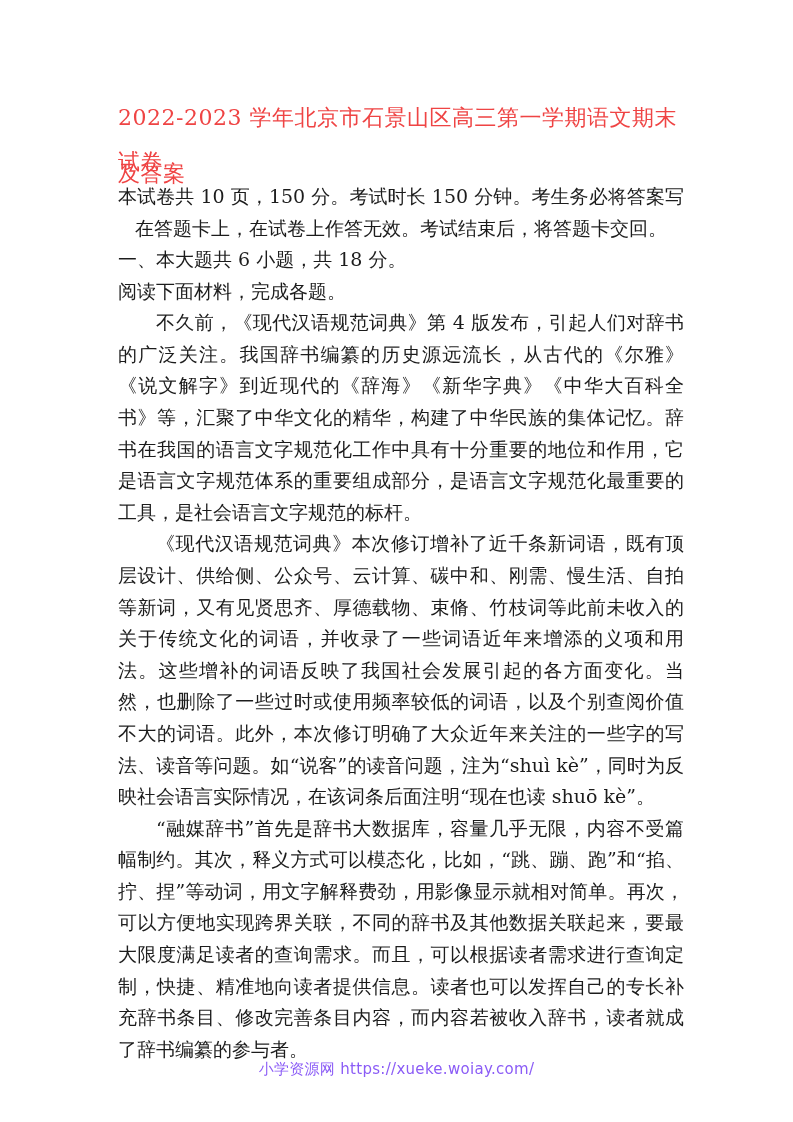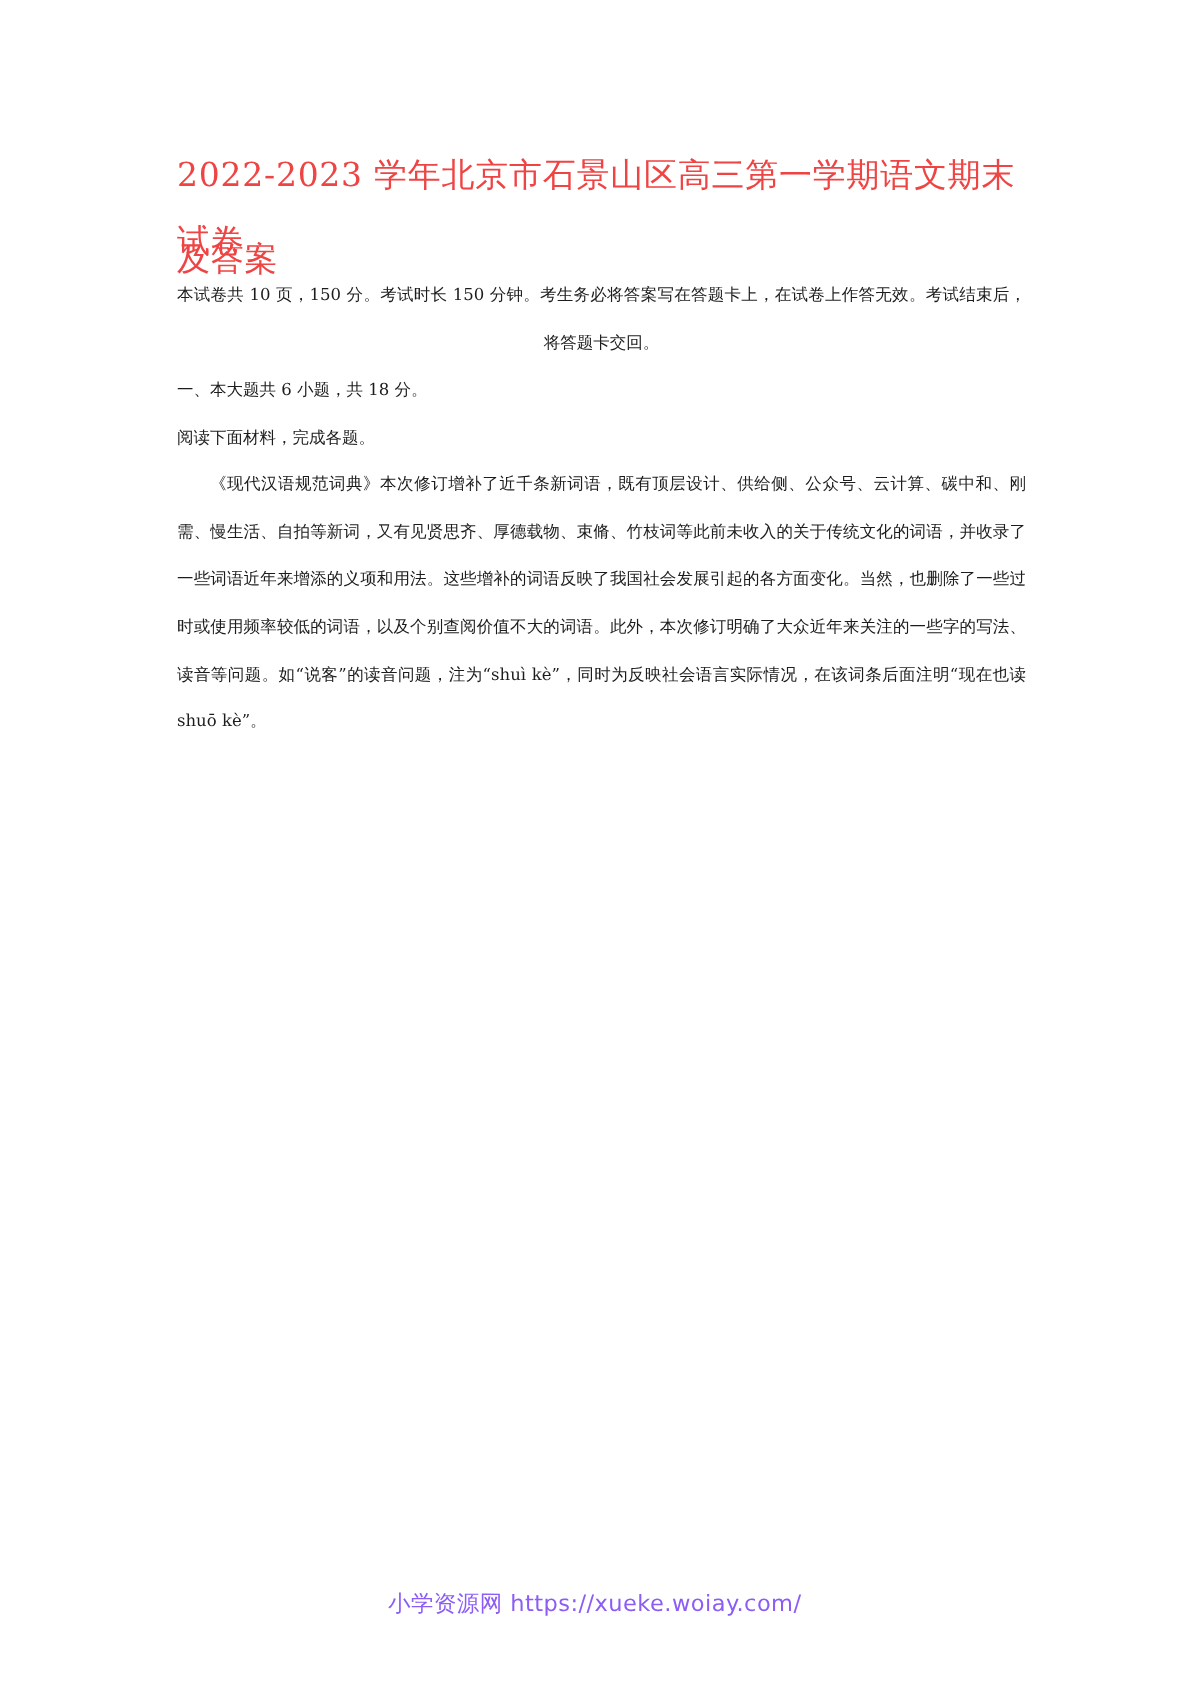--- a/index.html
+++ b/index.html
@@ -2,37 +2,39 @@
 <html><head>
 <meta charset="utf-8">
 <style>
   html, body { margin: 0; padding: 0; background: #ffffff; }
   body { width: 793px; height: 1122px; position: relative; overflow: hidden;
          font-family: "DejaVu Serif", "Liberation Serif", serif; color: #1a1a1a; }
   .page { position: absolute; left: 118px; top: 0; width: 566px; }
   .title { text-align: left; font-size: 22px; line-height: 44px; margin: 0; font-weight: normal; color: #ef4444; letter-spacing: 0.5px; }
   .title-1 { position: absolute; top: 96px; left: 0; width: 566px; }
   .title-2 { position: absolute; top: 152px; left: 0; width: 566px; }
-  .block { position: absolute; left: 0; width: 566px; font-size: 11px; line-height: 31.6px; text-align: justify; color: #1c1c1c; }
+  .block { position: absolute; left: 0; width: 566px; font-size: 19px; line-height: 31.6px; text-align: justify; color: #1c1c1c; }
   .notice { top: 181px; text-align-last: center; }
   .p { text-indent: 2em; margin: 0; }
   .plain { margin: 0; }
   .material-label { text-indent: 2em; margin: 0; }
   .footer { position: absolute; top: 1060px; left: 0; width: 793px; text-align: center;
             font-family: "DejaVu Sans", "Liberation Sans", sans-serif; font-size: 15px; color: #8b5cf6; letter-spacing: 0.3px; }
 </style>
 </head>
 <body>
 
 <div class="page">
   <h1 class="title title-1">2022-2023 学年北京市石景山区高三第一学期语文期末试卷</h1>
   <h1 class="title title-2">及答案</h1>
 
   <div class="block notice">本试卷共 10 页，150 分。考试时长 150 分钟。考生务必将答案写在答题卡上，在试卷上作答无效。考试结束后，将答题卡交回。</div>
 
   <div class="block" style="top: 244px;">
     <p class="plain">一、本大题共 6 小题，共 18 分。</p>
     <p class="plain">阅读下面材料，完成各题。</p>
+    <p class="p">不久前，《现代汉语规范词典》第 4 版发布，引起人们对辞书的广泛关注。我国辞书编纂的历史源远流长，从古代的《尔雅》《说文解字》到近现代的《辞海》《新华字典》《中华大百科全书》等，汇聚了中华文化的精华，构建了中华民族的集体记忆。辞书在我国的语言文字规范化工作中具有十分重要的地位和作用，它是语言文字规范体系的重要组成部分，是语言文字规范化最重要的工具，是社会语言文字规范的标杆。</p>
     <p class="p">《现代汉语规范词典》本次修订增补了近千条新词语，既有顶层设计、供给侧、公众号、云计算、碳中和、刚需、慢生活、自拍等新词，又有见贤思齐、厚德载物、束脩、竹枝词等此前未收入的关于传统文化的词语，并收录了一些词语近年来增添的义项和用法。这些增补的词语反映了我国社会发展引起的各方面变化。当然，也删除了一些过时或使用频率较低的词语，以及个别查阅价值不大的词语。此外，本次修订明确了大众近年来关注的一些字的写法、读音等问题。如“说客”的读音问题，注为“shuì kè”，同时为反映社会语言实际情况，在该词条后面注明“现在也读 shuō kè”。</p>
+    <p class="p">“融媒辞书”首先是辞书大数据库，容量几乎无限，内容不受篇幅制约。其次，释义方式可以模态化，比如，“跳、蹦、跑”和“掐、拧、捏”等动词，用文字解释费劲，用影像显示就相对简单。再次，可以方便地实现跨界关联，不同的辞书及其他数据关联起来，要最大限度满足读者的查询需求。而且，可以根据读者需求进行查询定制，快捷、精准地向读者提供信息。读者也可以发挥自己的专长补充辞书条目、修改完善条目内容，而内容若被收入辞书，读者就成了辞书编纂的参与者。</p>
   </div>
 </div>
 
 <div class="footer">小学资源网 https://xueke.woiay.com/</div>
 
 </body></html>

